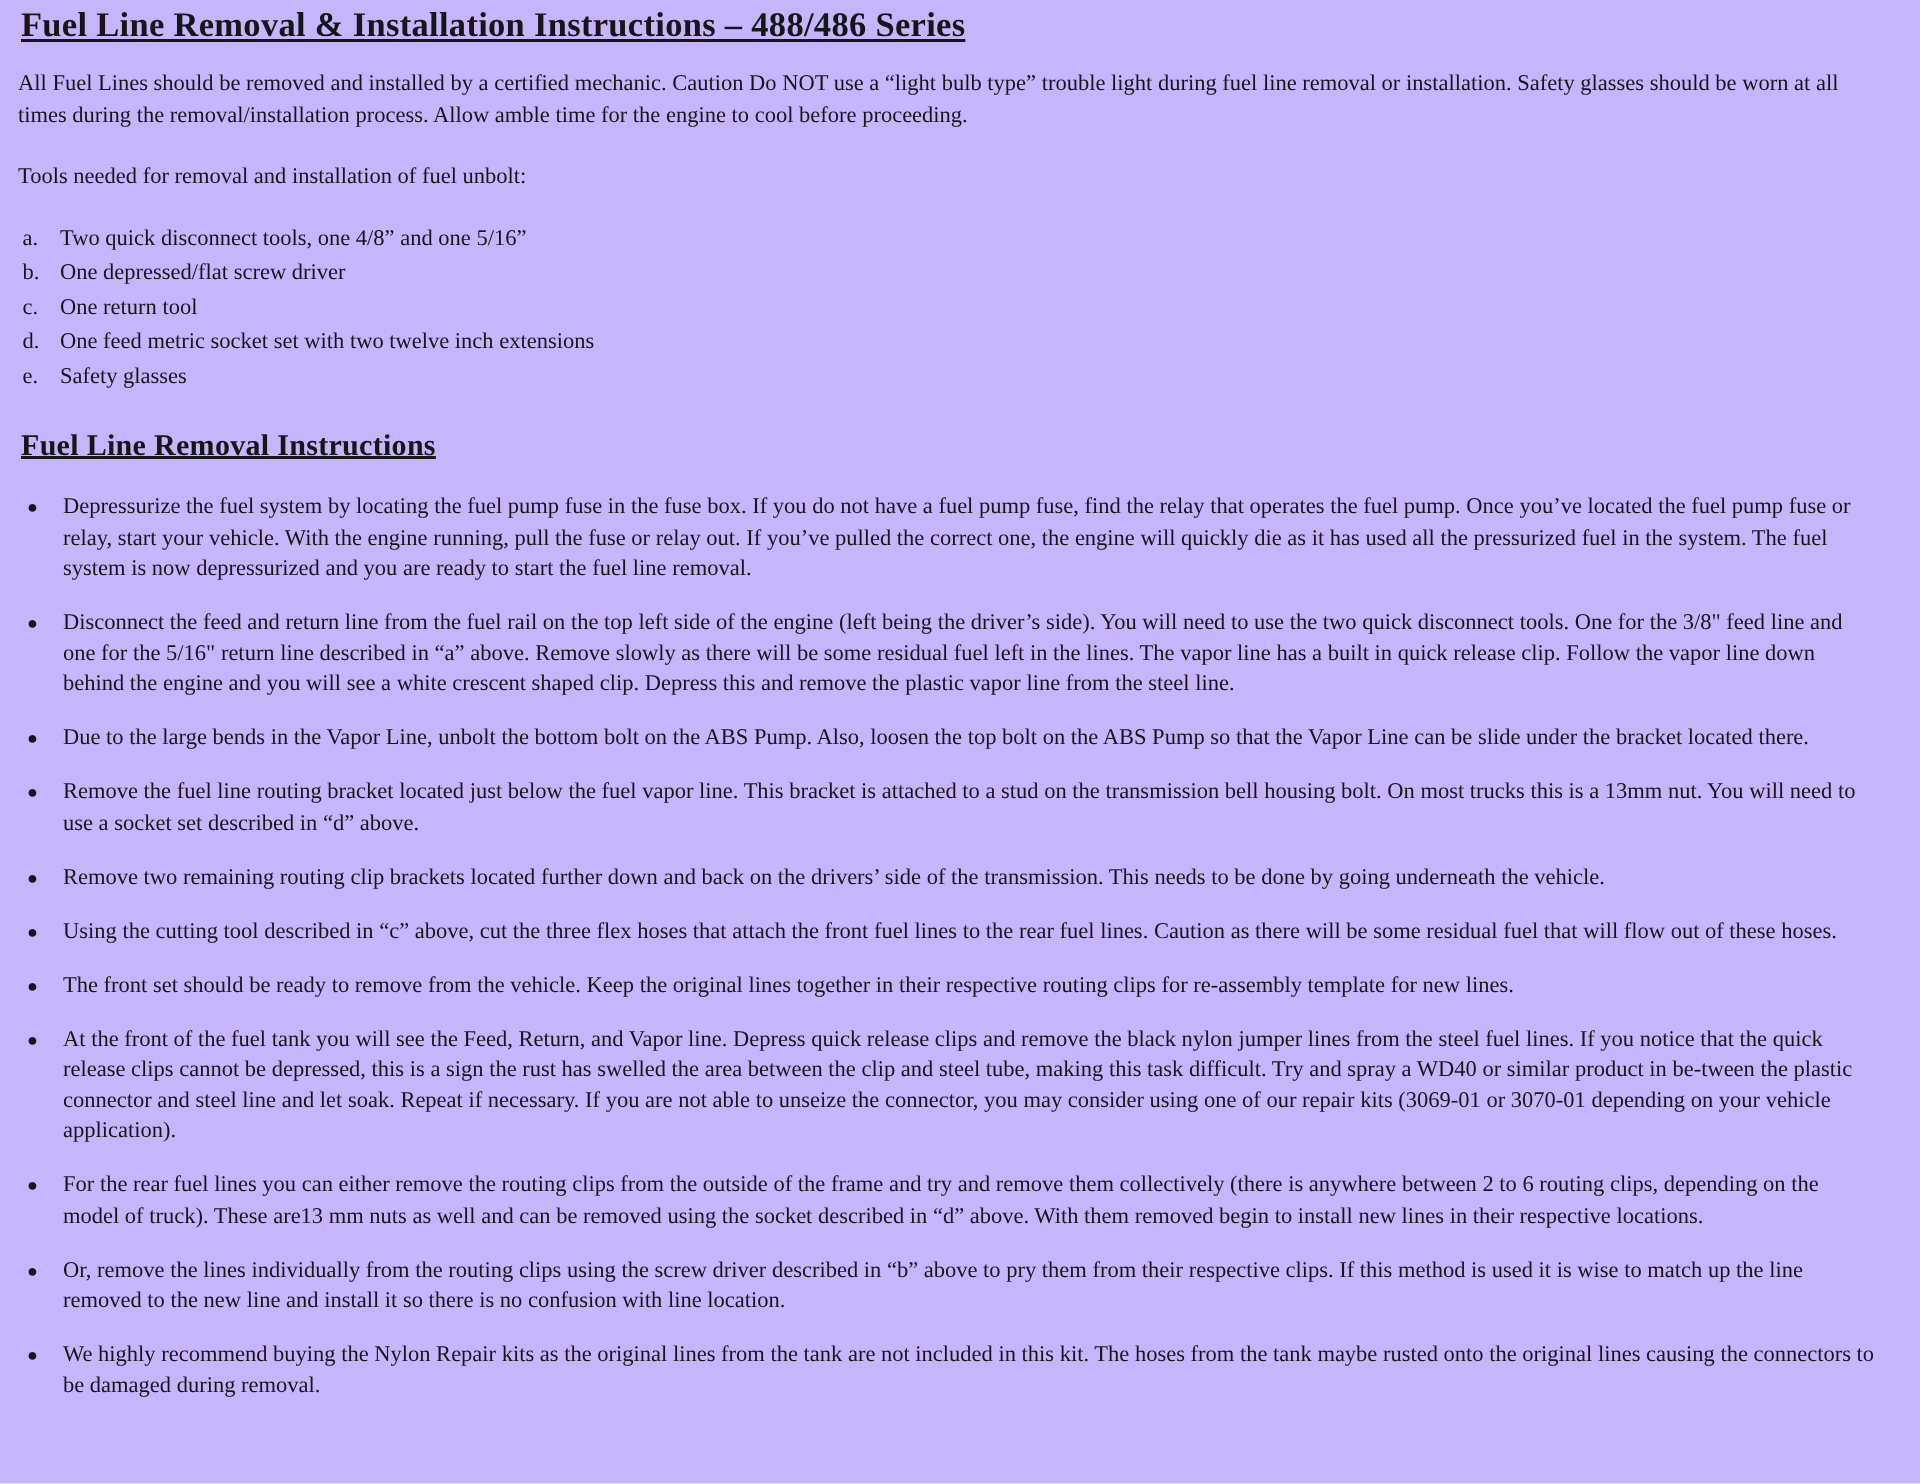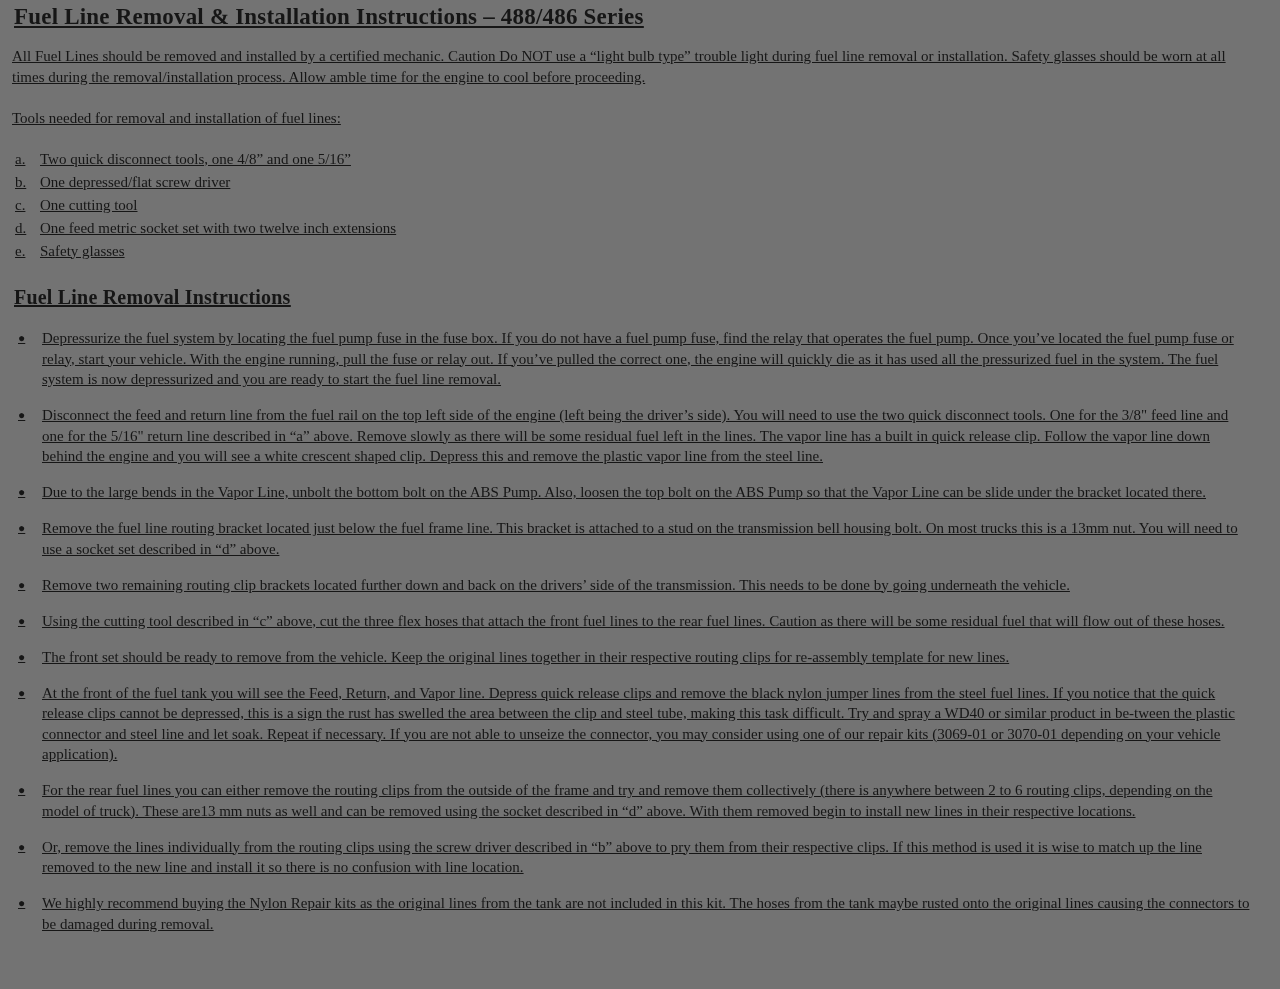--- a/index.html
+++ b/index.html
@@ -1,28 +1,27 @@
 <!DOCTYPE html>
 <html><head>
 <meta charset="utf-8">
 <style>
   html, body { margin: 0; padding: 0; background: #ffffff; }
   .page {
     position: relative;
     width: 1280px;
     height: 989px;
     box-sizing: border-box;
-    background: #737373;
+    background: #c4b5fd;
     color: #161616;
     font-family: "Liberation Serif", "DejaVu Serif", serif;
     font-size: 15px;
     line-height: 20.5px;
     padding: 2px 27px 0 12px;
     overflow: hidden;
-    text-decoration: underline;
   }
   .title {
     font-size: 23px;
     line-height: 27px;
     font-weight: bold;
     text-decoration: underline;
     margin: 1px 0 0 2px;
     letter-spacing: 0.2px;
   }
   .intro {
@@ -72,34 +71,34 @@
 </style>
 </head>
 <body>
 
 <div class="page">
 
   <div class="title">Fuel Line Removal &amp; Installation Instructions – 488/486 Series</div>
 
   <div class="intro">All Fuel Lines should be removed and installed by a certified mechanic. Caution Do NOT use a “light bulb type” trouble light during fuel line removal or installation. Safety glasses should be worn at all times during the removal/installation process. Allow amble time for the engine to cool before proceeding.</div>
 
-  <div class="tools-heading">Tools needed for removal and installation of fuel lines:</div>
+  <div class="tools-heading">Tools needed for removal and installation of fuel unbolt:</div>
 
   <div class="tools">
     <div class="tool-row">
       <span class="tool-letter">a.</span>
       <span class="tool-text">Two quick disconnect tools, one 4/8” and one 5/16”</span>
     </div>
     <div class="tool-row">
       <span class="tool-letter">b.</span>
       <span class="tool-text">One depressed/flat screw driver</span>
     </div>
     <div class="tool-row">
       <span class="tool-letter">c.</span>
-      <span class="tool-text">One cutting tool</span>
+      <span class="tool-text">One return tool</span>
     </div>
     <div class="tool-row">
       <span class="tool-letter">d.</span>
       <span class="tool-text">One feed metric socket set with two twelve inch extensions</span>
     </div>
     <div class="tool-row">
       <span class="tool-letter">e.</span>
       <span class="tool-text">Safety glasses</span>
     </div>
   </div>
@@ -114,21 +113,21 @@
     <div class="step">
       <span class="step-marker">●</span>
       <span class="step-text">Disconnect the feed and return line from the fuel rail on the top left side of the engine (left being the driver’s side). You will need to use the two quick disconnect tools. One for the 3/8" feed line and one for the 5/16" return line described in “a” above. Remove slowly as there will be some residual fuel left in the lines. The vapor line has a built in quick release clip. Follow the vapor line down behind the engine and you will see a white crescent shaped clip. Depress this and remove the plastic vapor line from the steel line.</span>
     </div>
     <div class="step">
       <span class="step-marker">●</span>
       <span class="step-text">Due to the large bends in the Vapor Line, unbolt the bottom bolt on the ABS Pump. Also, loosen the top bolt on the ABS Pump so that the Vapor Line can be slide under the bracket located there.</span>
     </div>
     <div class="step">
       <span class="step-marker">●</span>
-      <span class="step-text">Remove the fuel line routing bracket located just below the fuel frame line. This bracket is attached to a stud on the transmission bell housing bolt. On most trucks this is a 13mm nut. You will need to use a socket set described in “d” above.</span>
+      <span class="step-text">Remove the fuel line routing bracket located just below the fuel vapor line. This bracket is attached to a stud on the transmission bell housing bolt. On most trucks this is a 13mm nut. You will need to use a socket set described in “d” above.</span>
     </div>
     <div class="step">
       <span class="step-marker">●</span>
       <span class="step-text">Remove two remaining routing clip brackets located further down and back on the drivers’ side of the transmission. This needs to be done by going underneath the vehicle.</span>
     </div>
     <div class="step">
       <span class="step-marker">●</span>
       <span class="step-text">Using the cutting tool described in “c” above, cut the three flex hoses that attach the front fuel lines to the rear fuel lines. Caution as there will be some residual fuel that will flow out of these hoses.</span>
     </div>
     <div class="step">

